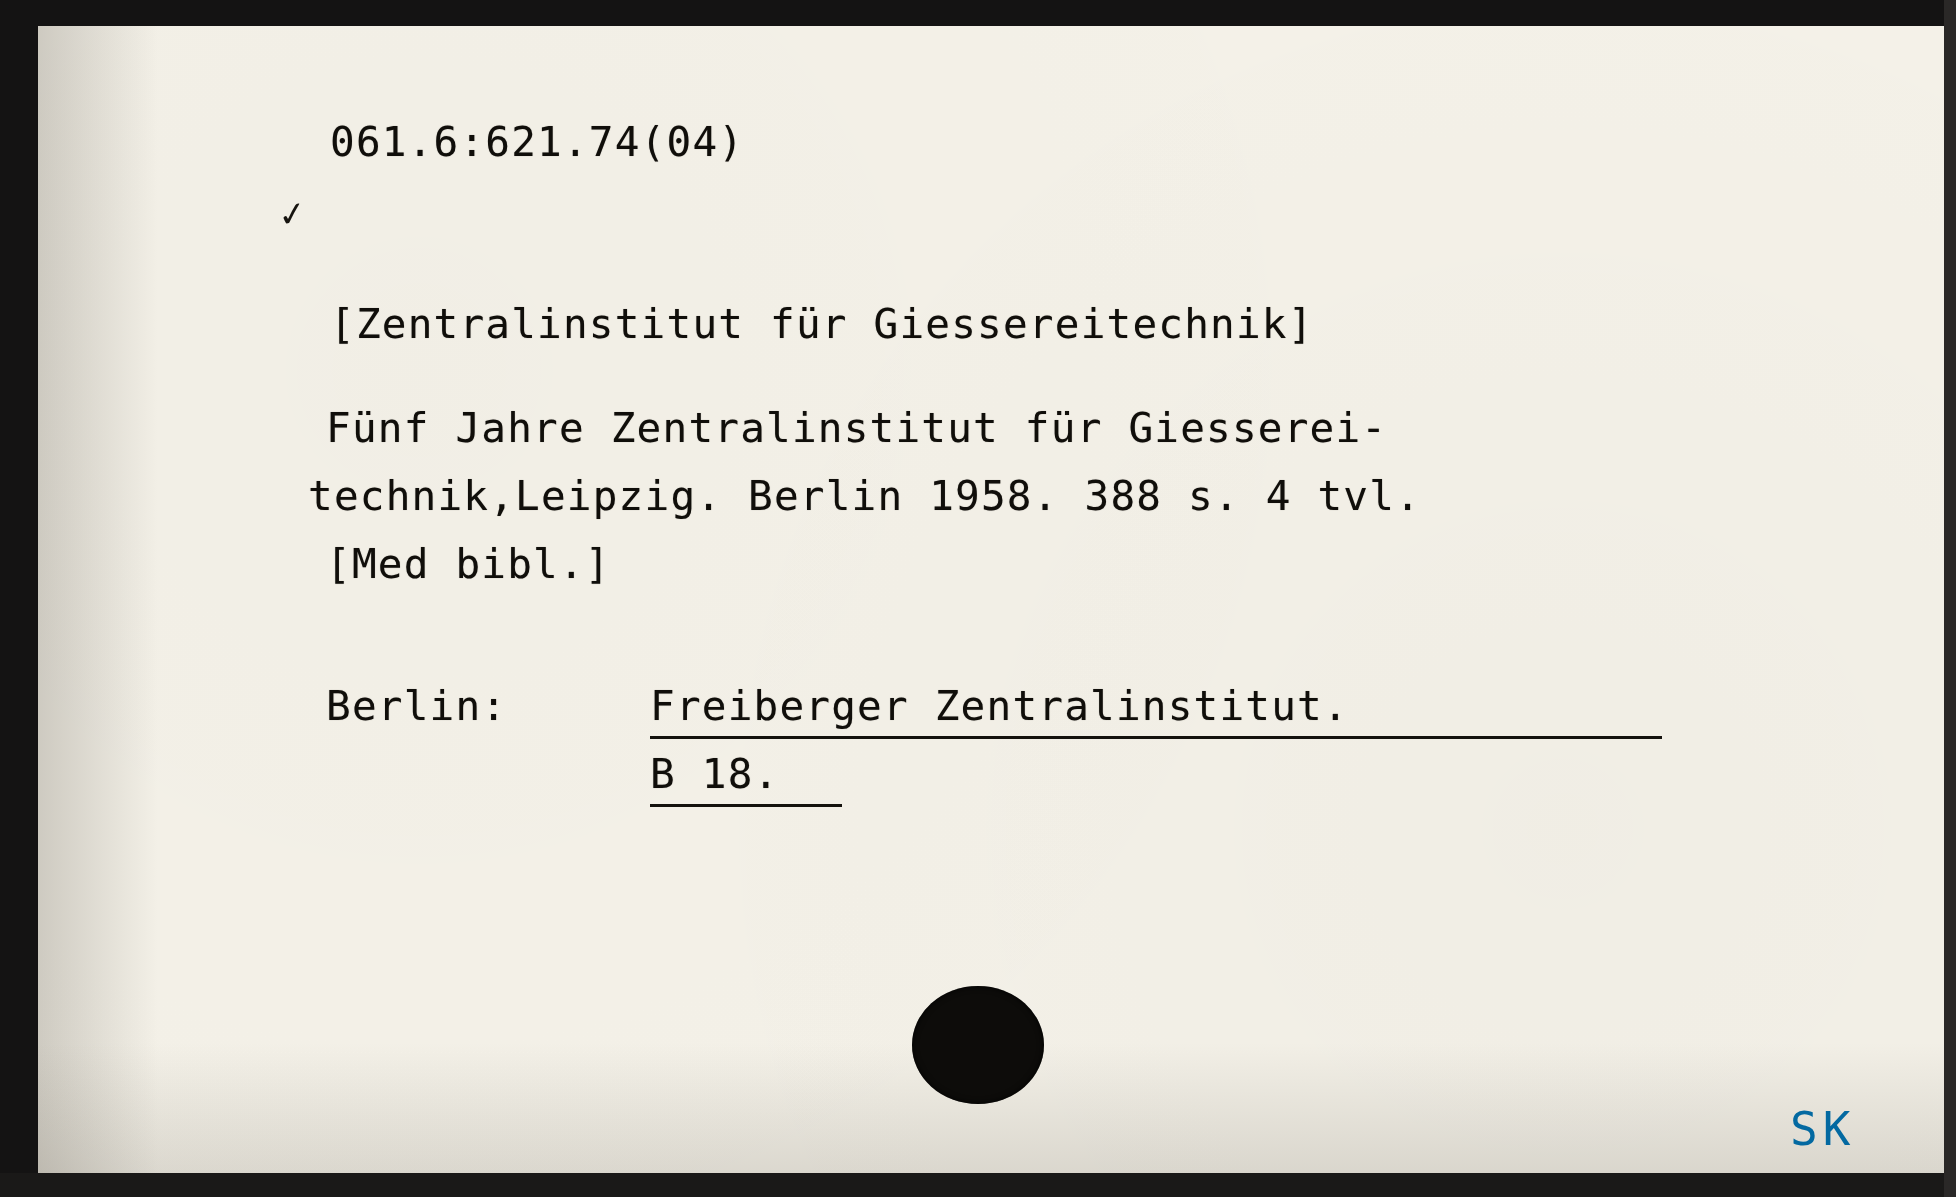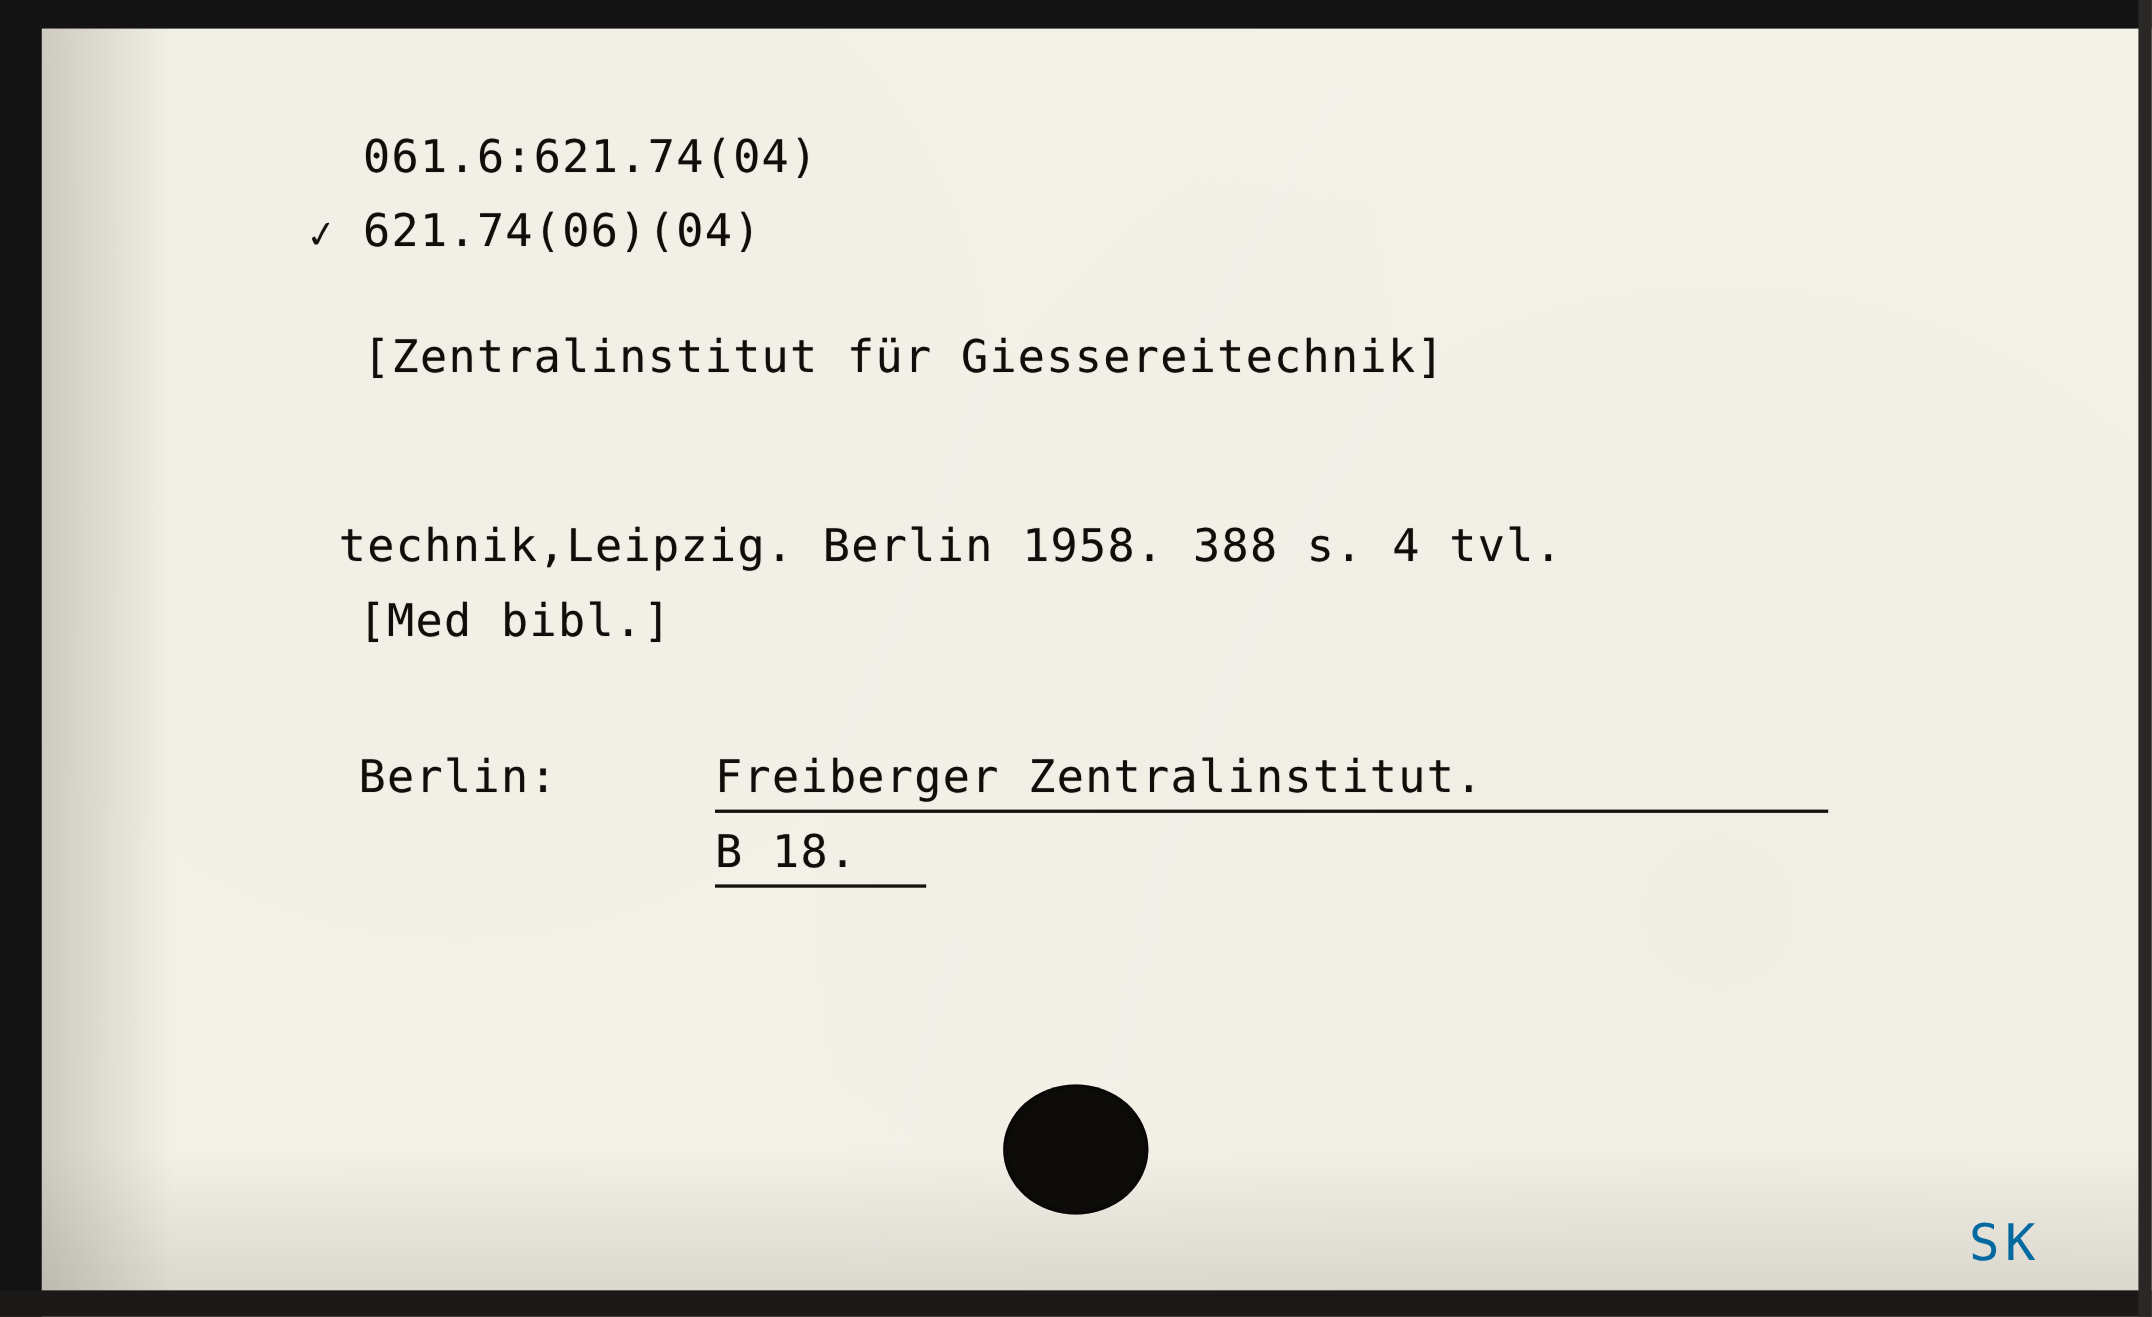--- a/index.html
+++ b/index.html
@@ -121,24 +121,24 @@
   <div class="edge-left"></div>
   <div class="edge-bottom"></div>
   <div class="edge-right"></div>
 
   <div class="text-layer">
 
     <div class="line" style="left:330px; top:96px;">061.6:621.74(04)</div>
 
     <div class="checkmark" style="left:278px; top:170px;">✓</div>
 
-    <div class="line" style="left:330px; top:164px;">621.74(06)(04)</div>
 
     <div class="line" style="left:330px; top:278px;">[Zentralinstitut für Giessereitechnik]</div>
 
+    <div class="line" style="left:326px; top:382px;">Fünf Jahre Zentralinstitut für Giesserei-</div>
 
     <div class="line" style="left:308px; top:450px;">technik,Leipzig. Berlin 1958. 388 s. 4 tvl.</div>
 
     <div class="line" style="left:326px; top:518px;">[Med bibl.]</div>
 
     <div class="line" style="left:326px; top:660px;">Berlin:</div>
 
     <div class="line" style="left:650px; top:660px;">Freiberger Zentralinstitut.</div>
     <div class="underline" style="left:650px; top:712px; width:1012px;"></div>
 

